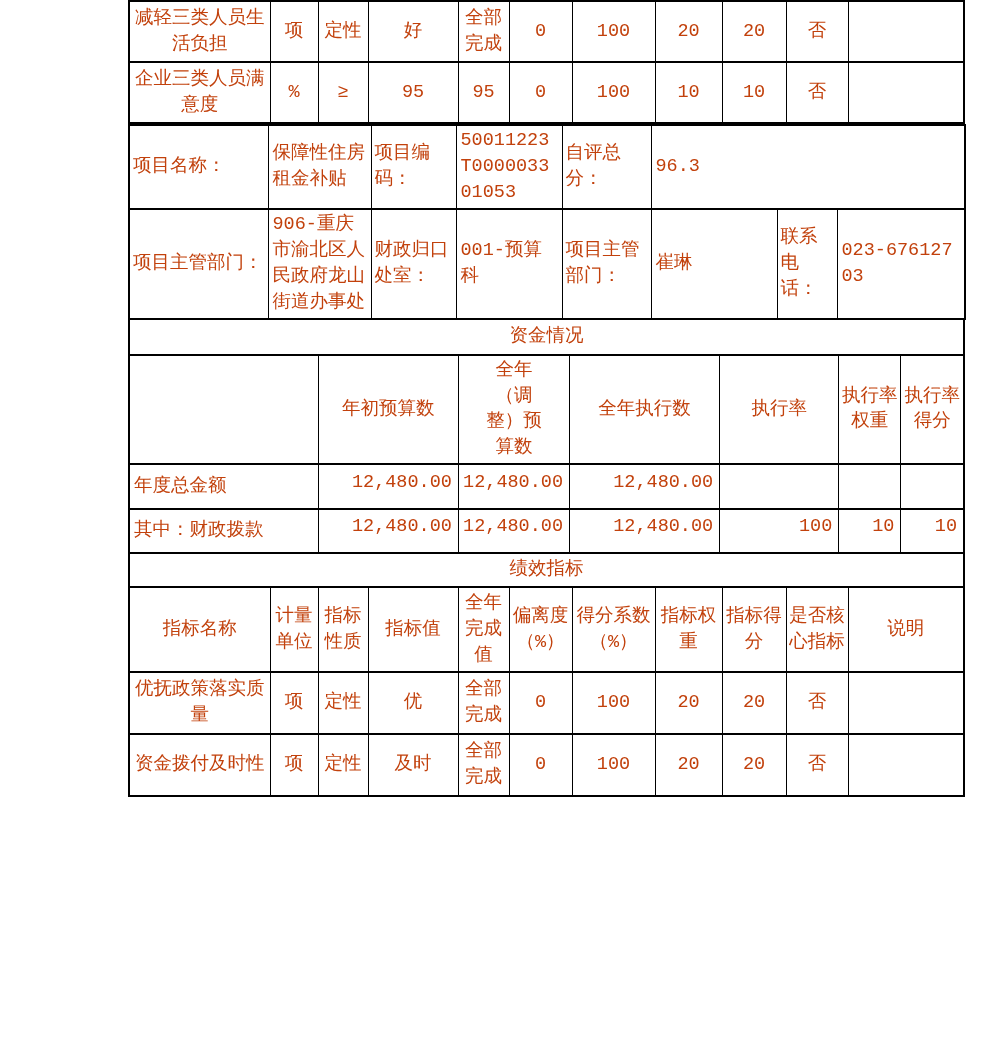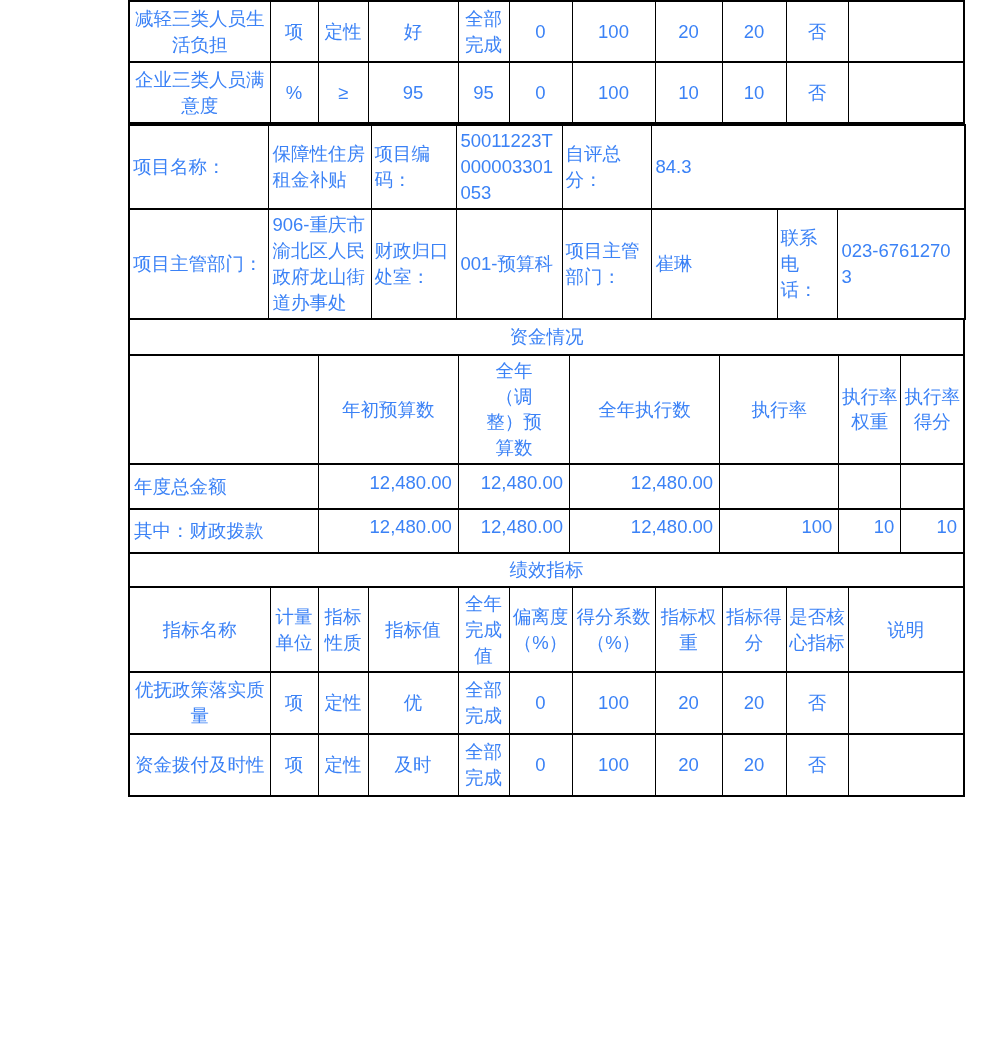--- a/index.html
+++ b/index.html
@@ -1,19 +1,19 @@
 <!DOCTYPE html>
 <html><head>
 <meta charset="utf-8">
 <style>
   html,body { margin:0; padding:0; background:#fff; }
   .doc {
     position:relative; width:1000px; height:1043px; overflow:hidden;
-    background:#ffffff; color:#3b82f6;
-    font-family:Liberation Sans, sans-serif;
+    background:#ffffff; color:#c2410c;
+    font-family:Liberation Mono, monospace;
   }
   .content { position:absolute; left:128px; top:0; width:837px; }
   .t {
     border-collapse:collapse; table-layout:fixed; width:837px;
     border:2px solid #000;
     font-size:18.5px; line-height:1.4;
   }
   .t td {
     border:1px solid #000; border-top-width:2px; border-bottom-width:2px;
     text-align:center; vertical-align:middle;
@@ -98,21 +98,21 @@
           <col style="width:60px">
           <col style="width:128px">
       </colgroup>
       <tbody>
           <tr class="h56">
         <td class="lbl">项目名称：</td>
         <td class="val">保障性住房租金补贴</td>
         <td class="lbl">项目编码：</td>
         <td class="val">50011223T000003301053</td>
         <td class="lbl">自评总分：</td>
-        <td class="val" colspan="3">84.3</td>
+        <td class="val" colspan="3">96.3</td>
       </tr>
       <tr class="h104">
         <td class="lbl">项目主管部门：</td>
         <td class="val">906-重庆市渝北区人民政府龙山街道办事处</td>
         <td class="lbl">财政归口处室：</td>
         <td class="val">001-预算科</td>
         <td class="lbl">项目主管部门：</td>
         <td class="val">崔琳</td>
         <td class="lbl">联系电话：</td>
         <td class="val">023-67612703</td>

